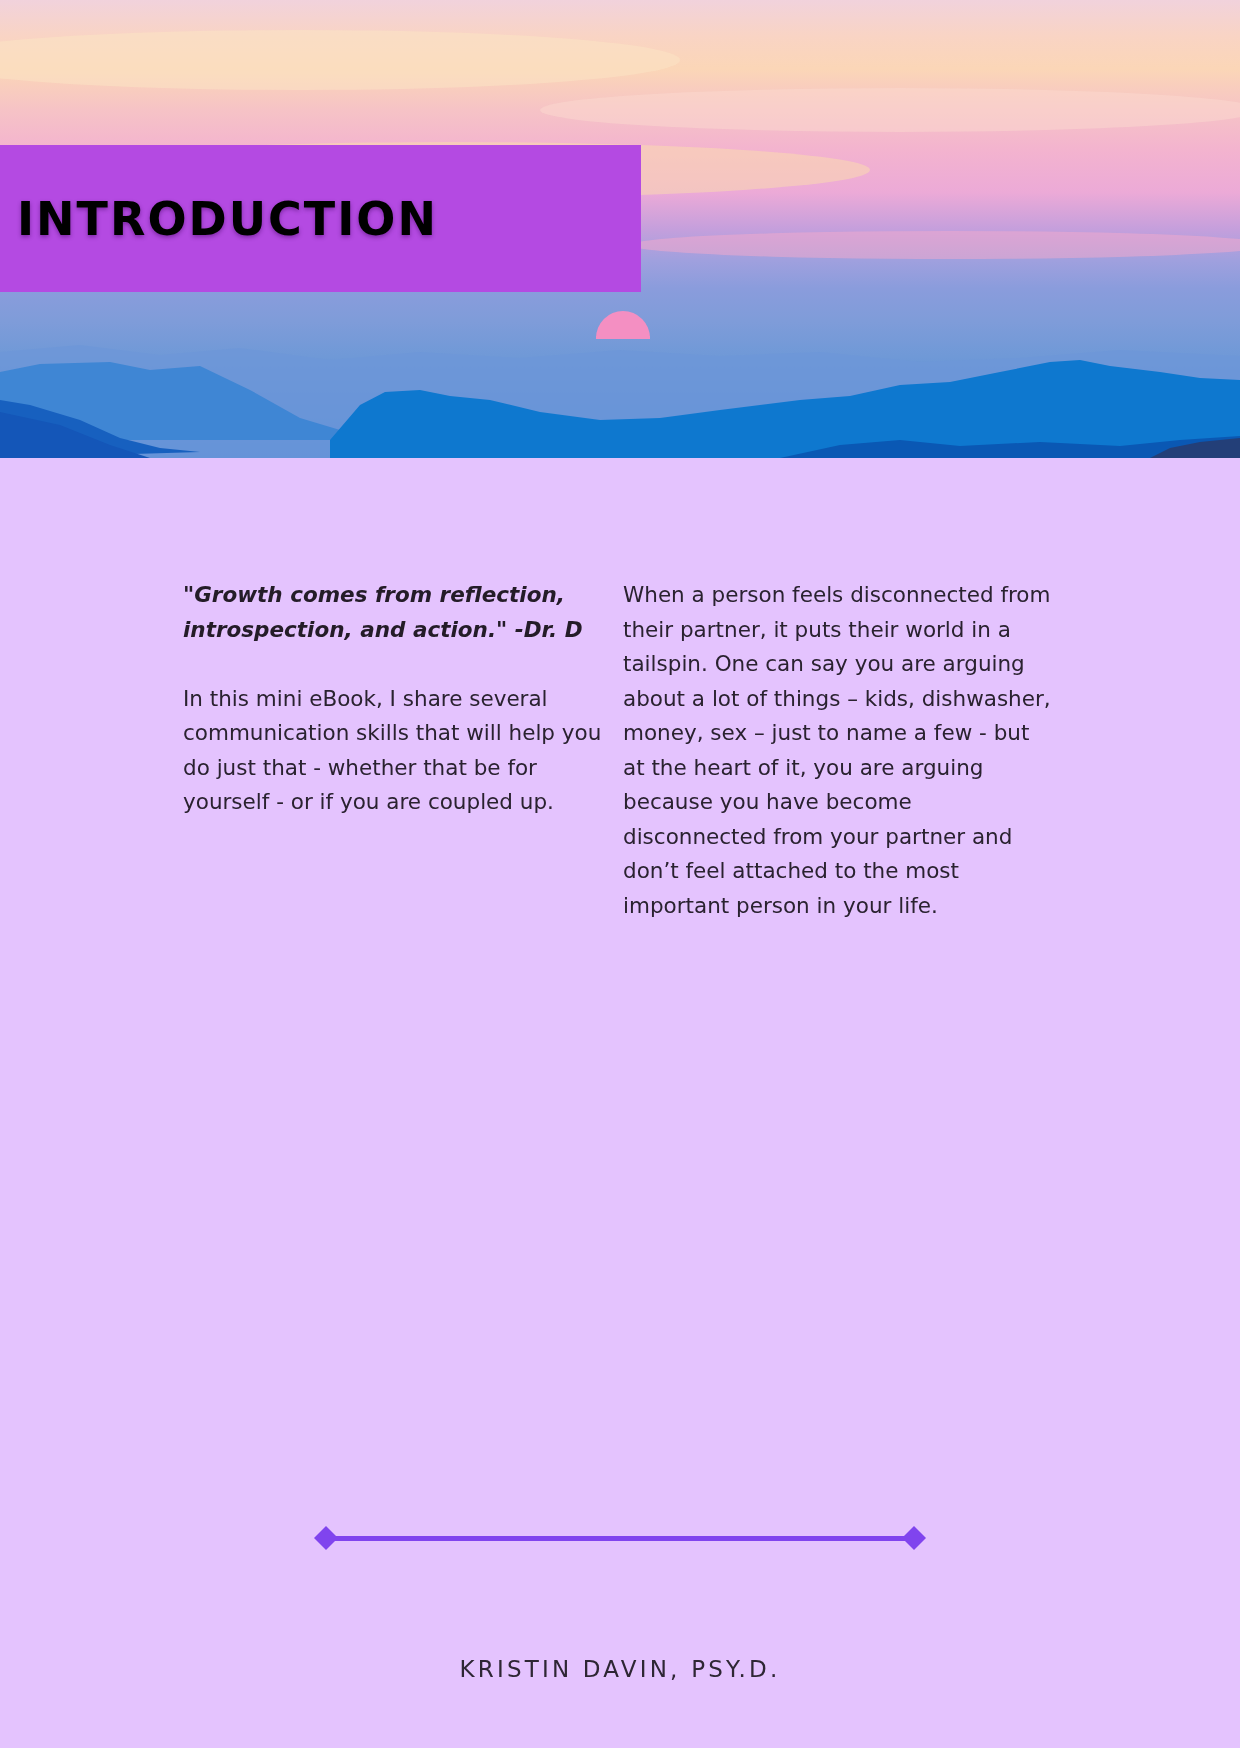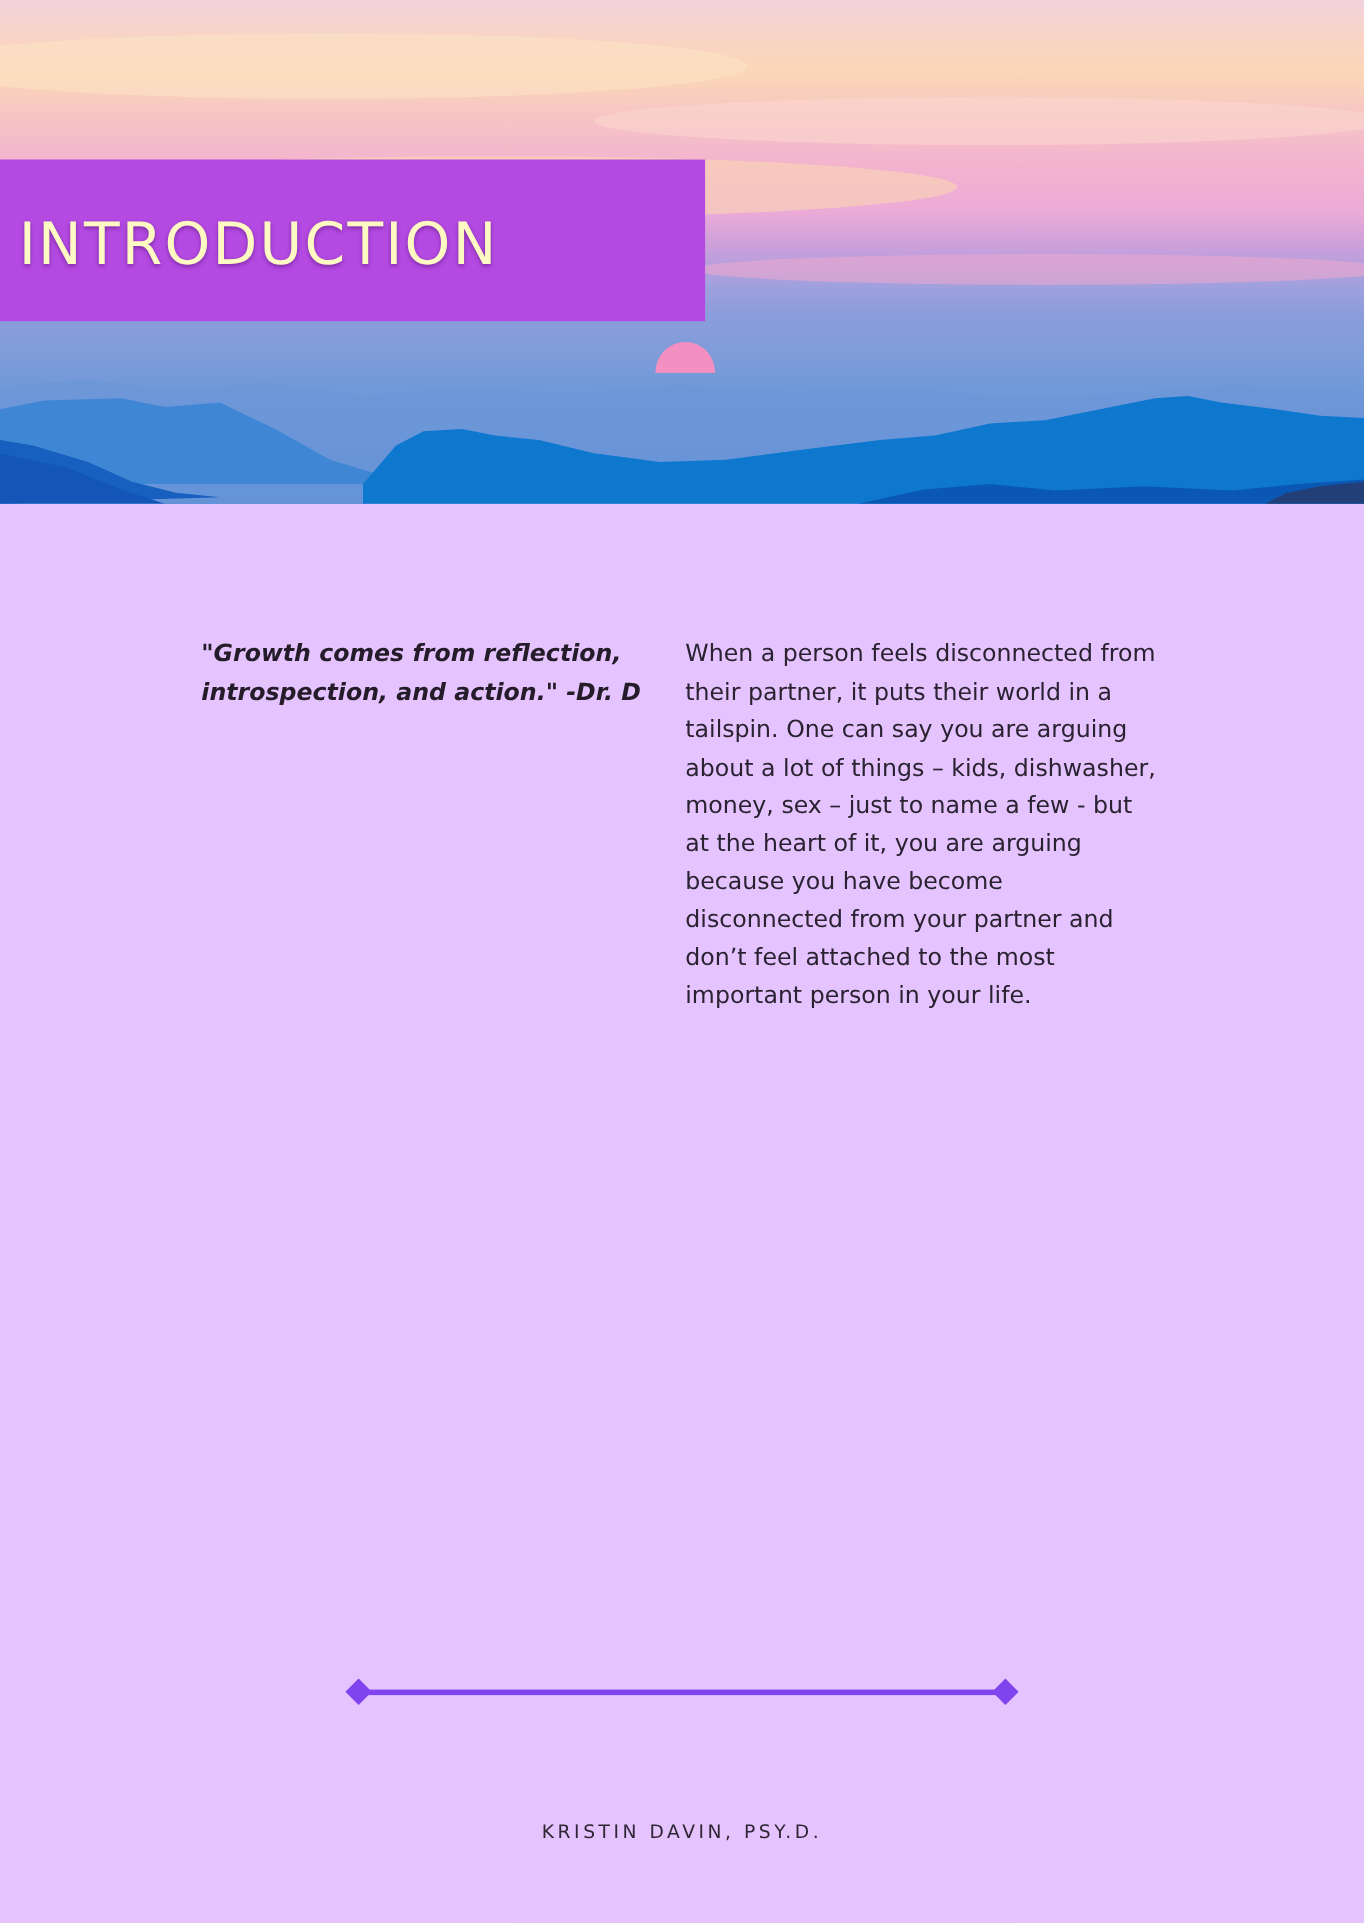--- a/index.html
+++ b/index.html
@@ -19,39 +19,39 @@
         #6f99d7 78%, #5b90d6 86%, #3a82d4 100%);
     }
     .hero svg { position: absolute; left: 0; top: 0; }
     .title-box {
       position: absolute; left: 0; top: 145px; width: 641px; height: 147px;
       background: #b44ae2;
     }
     .title-text {
       position: absolute; left: 17px; top: 47px;
       font-family: "DejaVu Sans", sans-serif;
-      font-weight: normal; font-size: 53px; letter-spacing: 2px;
-      color: #fef9c3;
+      font-weight: bold; font-size: 46px; letter-spacing: 2px;
+      color: #000000;
       text-shadow: 0 2px 4px rgba(60,0,90,0.45);
     }
     .col {
       position: absolute; top: 578px;
       font-size: 21.5px; line-height: 34.5px;
       color: #2a2230;
     }
     .col-left { left: 183px; width: 425px; }
     .col-right { left: 623px; width: 430px; }
     .col p { margin-bottom: 34.5px; }
     .quote { font-weight: bold; font-style: italic; color: #241c28; }
     .divider {
       position: absolute; left: 312px; top: 1524px; width: 616px; height: 28px;
     }
     .footer-name {
       position: absolute; left: 0; width: 1240px; top: 1656px;
-      text-align: center; font-size: 17px; letter-spacing: 3.2px;
+      text-align: center; font-size: 23px; letter-spacing: 3.2px;
       color: #2e2634;
     }
   </style>
 </head>
 <body>
 
 <div class="hero">
   <svg width="1240" height="458" viewBox="0 0 1240 458">
 
     <ellipse cx="300" cy="60" rx="380" ry="30" fill="#fbe3c4" opacity="0.55"></ellipse>
@@ -72,20 +72,21 @@
     <path d="M780 458 L840 445 L900 440 L960 446 L1040 442 L1120 446 L1180 440 L1240 436 L1240 458 Z" fill="#0a58b4"></path>
     <path d="M1150 458 L1170 448 L1200 442 L1220 440 L1240 438 L1240 458 Z" fill="#233f78"></path>
   </svg>
   <div class="title-box">
     <div class="title-text">INTRODUCTION</div>
   </div>
 </div>
 
 <div class="col col-left">
   <p class="quote">"Growth comes from reflection, introspection, and action." -Dr. D</p>
+  <p>In this mini eBook, I share several communication skills that will help you do just that - whether that be for yourself - or if you are coupled up.</p>
 </div>
 
 <div class="col col-right">
   <p>When a person feels disconnected from their partner, it puts their world in a tailspin. One can say you are arguing about a lot of things – kids, dishwasher, money, sex – just to name a few - but at the heart of it, you are arguing because you have become disconnected from your partner and don’t feel attached to the most important person in your life.</p>
 </div>
 
 <div class="divider">
   <svg width="616" height="28" viewBox="0 0 616 28">
     <rect x="12" y="12" width="592" height="5" fill="#8044ee"></rect>
     <path d="M14 2 L26 14 L14 26 L2 14 Z" fill="#8044ee"></path>

